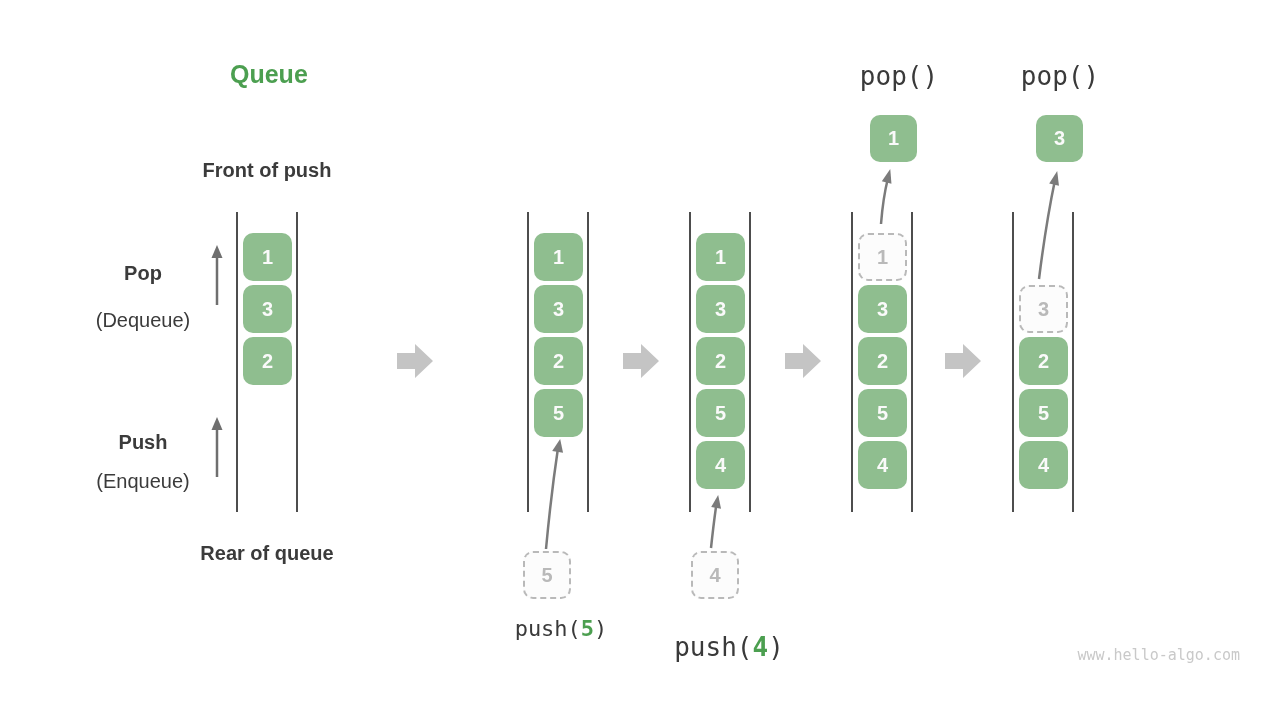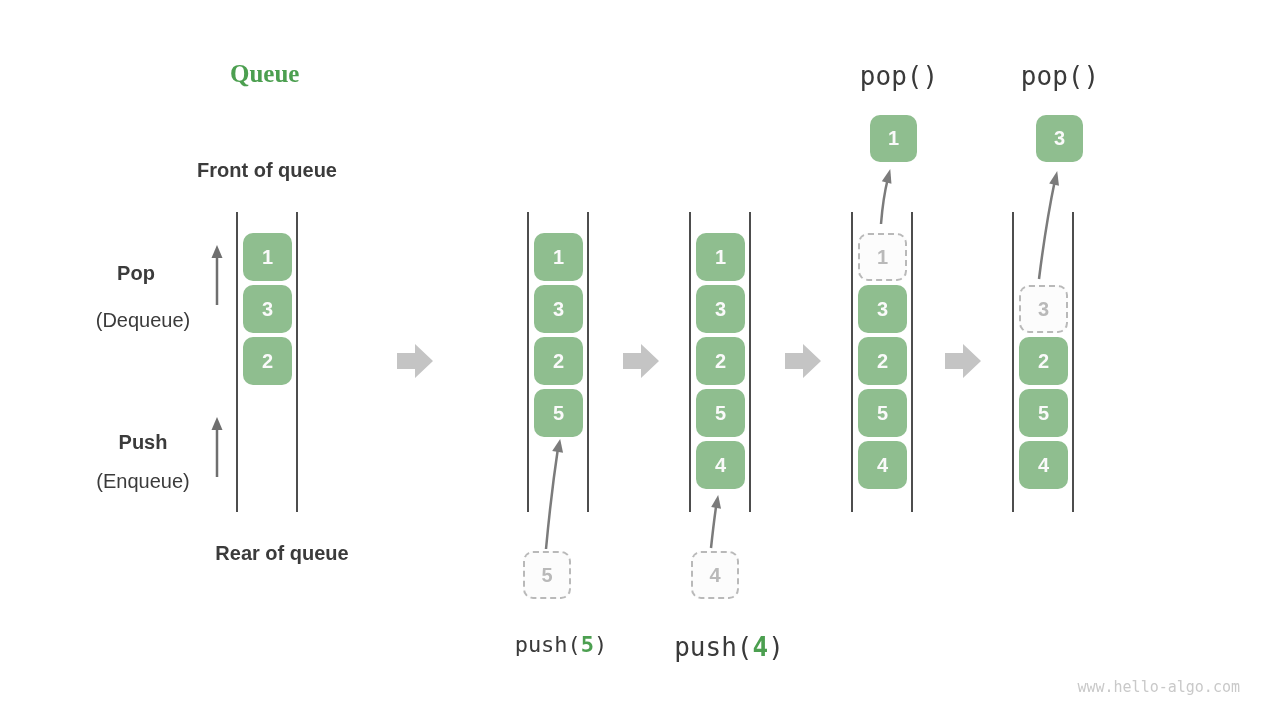--- a/index.html
+++ b/index.html
@@ -2,21 +2,21 @@
 <html><head>
 <meta charset="utf-8">
 <style>
   html,body{margin:0;padding:0;background:#ffffff;}
   .canvas{
     position:relative;width:1280px;height:720px;background:#ffffff;overflow:hidden;
     font-family:"Liberation Sans",sans-serif;color:#3b3b3b;
   }
   .abs{position:absolute;}
   .ctr{transform:translateX(-50%);white-space:nowrap;}
-  .title{font-size:25px;font-weight:bold;color:#4c9f50;font-family:Liberation Serif, serif;}
+  .title{font-size:25px;font-weight:bold;color:#4c9f50;}
   .lbl{font-size:20px;font-weight:bold;color:#3b3b3b;}
   .sub{font-size:20px;font-weight:normal;color:#3b3b3b;}
   .mono{font-family:"DejaVu Sans Mono",monospace;font-size:26px;color:#3a3a3a;}
   .mono .arg{color:#4c9f50;font-weight:bold;}
   .watermark{font-family:"DejaVu Sans Mono",monospace;font-size:15px;color:#c9c9c9;}
 
   .col{position:absolute;top:212px;width:62px;height:300px;}
   .wall{position:absolute;top:0;width:2px;height:300px;background:#4d4d4d;}
   .wall.left{left:0;}
   .wall.right{right:0;}
@@ -81,26 +81,26 @@
       <polygon points="885,183 890,169 895,183" fill="#7b7b7b" transform="rotate(15,890,170)"></polygon>
     </g>
 
     <g>
       <path d="M1039,279 Q1046,223 1055,180" fill="none" stroke="#7b7b7b" stroke-width="2.5"></path>
       <polygon points="1052,185 1057,171 1062,185" fill="#7b7b7b" transform="rotate(13,1057,172)"></polygon>
     </g>
   </svg>
 
   <div class="abs title" style="left:230px;top:60px;">Queue</div>
-  <div class="abs lbl ctr" style="left:267px;top:159px;">Front of queue</div>
-  <div class="abs lbl ctr" style="left:136px;top:262px;">Pop</div>
+  <div class="abs lbl ctr" style="left:267px;top:159px;">Front of push</div>
+  <div class="abs lbl ctr" style="left:143px;top:262px;">Pop</div>
   <div class="abs sub ctr" style="left:143px;top:309px;">(Dequeue)</div>
   <div class="abs lbl ctr" style="left:143px;top:431px;">Push</div>
   <div class="abs sub ctr" style="left:143px;top:470px;">(Enqueue)</div>
-  <div class="abs lbl ctr" style="left:282px;top:542px;">Rear of queue</div>
+  <div class="abs lbl ctr" style="left:267px;top:542px;">Rear of queue</div>
 
   <div class="col" style="left:236px;">
     <div class="wall left"></div>
     <div class="wall right"></div>
     <div class="cell slot-0">1</div>
     <div class="cell slot-1">3</div>
     <div class="cell slot-2">2</div>
   </div>
 
   <div class="col" style="left:527px;">
@@ -143,18 +143,18 @@
 
   <div class="abs mono ctr" style="left:899px;top:61px;">pop()</div>
   <div class="float-cell" style="left:870px;top:115px;">1</div>
 
   <div class="abs mono ctr" style="left:1060px;top:61px;">pop()</div>
   <div class="float-cell" style="left:1036px;top:115px;">3</div>
 
   <div class="staged-cell" style="left:523px;top:551px;">5</div>
   <div class="staged-cell" style="left:691px;top:551px;">4</div>
 
-  <div class="abs mono ctr" style="left:561px;top:632px;font-size:22px;"><span>push(</span><span class="arg">5</span><span>)</span></div>
+  <div class="abs mono ctr" style="left:561px;top:616px;font-size:22px;"><span>push(</span><span class="arg">5</span><span>)</span></div>
   <div class="abs mono ctr" style="left:729px;top:632px;font-size:26px;text-align:right;"><span>push(</span><span class="arg">4</span><span>)</span></div>
 
-  <div class="abs watermark" style="right:40px;top:678px;">www.hello-algo.com</div>
+  <div class="abs watermark" style="right:40px;top:646px;">www.hello-algo.com</div>
 
 </div>
 
 </body></html>

